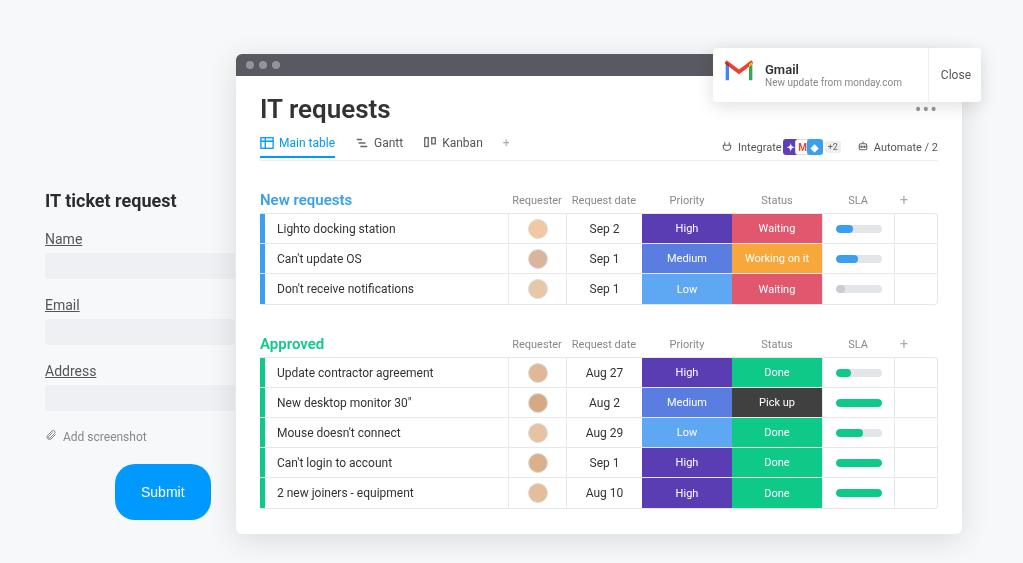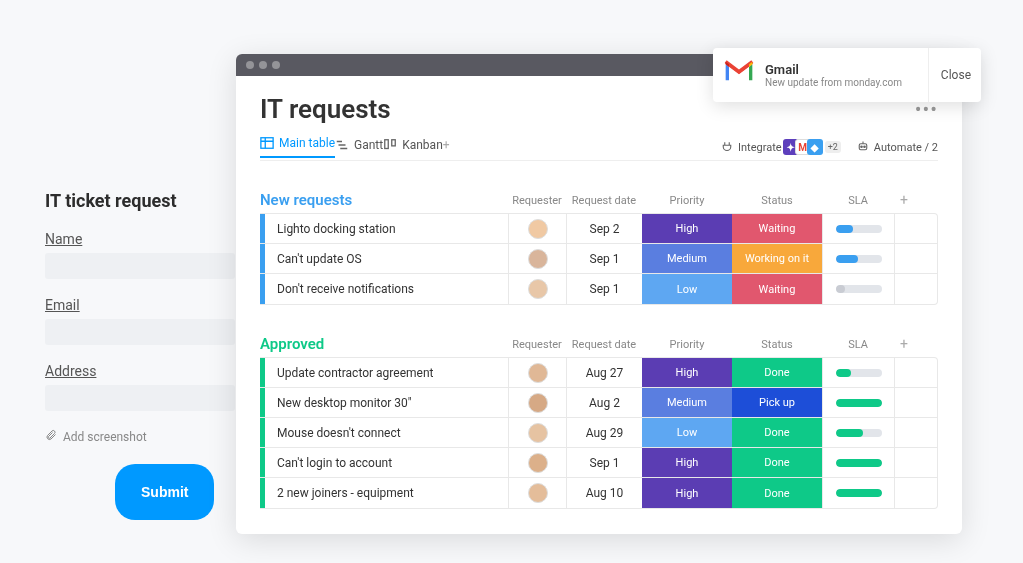--- a/index.html
+++ b/index.html
@@ -50,21 +50,21 @@
   color: #888;
   margin-bottom: 20px;
 }
 .submit-btn {
   background: #0099ff;
   color: #fff;
   border: none;
   border-radius: 20px;
   padding: 20px 26px;
   font-size: 14px;
-  font-weight: 700;
+  font-weight: 400;
   margin-left: 70px;
   cursor: pointer;
 }
 
 
 .window {
   position: absolute;
   left: 236px;
   top: 54px;
   width: 726px;
@@ -109,21 +109,22 @@
   display: flex;
   justify-content: space-between;
   align-items: center;
   font-size: 12px;
   color: #555;
   border-bottom: 1px solid #eee;
   padding-bottom: 2px;
 }
 .views {
   display: flex;
-  align-items: flex-end;
+  gap: 20px;
+  align-items: flex-start;
 }
 .view-tab {
   display: flex;
   align-items: center;
   gap: 5px;
   padding-bottom: 6px;
   cursor: pointer;
 }
 .view-tab.active {
   color: #0099ff;
@@ -472,21 +473,21 @@
       <div class="cell cell-empty"></div>
             </div>
             <div class="row">
       <div class="row-accent" style="background:#0ec988"></div>
       <div class="cell cell-name">New desktop monitor 30"</div>
       <div class="cell cell-requester">
                 <div class="avatar" style="background:#d6a985"></div>
               </div>
       <div class="cell cell-date">Aug 2</div>
       <div class="cell cell-priority" style="background:#5a7ee0">Medium</div>
-      <div class="cell cell-status" style="background:#1d4ed8">Pick up</div>
+      <div class="cell cell-status" style="background:#404040">Pick up</div>
       <div class="cell cell-sla">
                 <div class="sla-bar">
                   <div class="sla-fill" style="width:100%;background:#0ec988"></div>
                 </div>
               </div>
       <div class="cell cell-empty"></div>
             </div>
             <div class="row">
       <div class="row-accent" style="background:#0ec988"></div>
       <div class="cell cell-name">Mouse doesn't connect</div>

